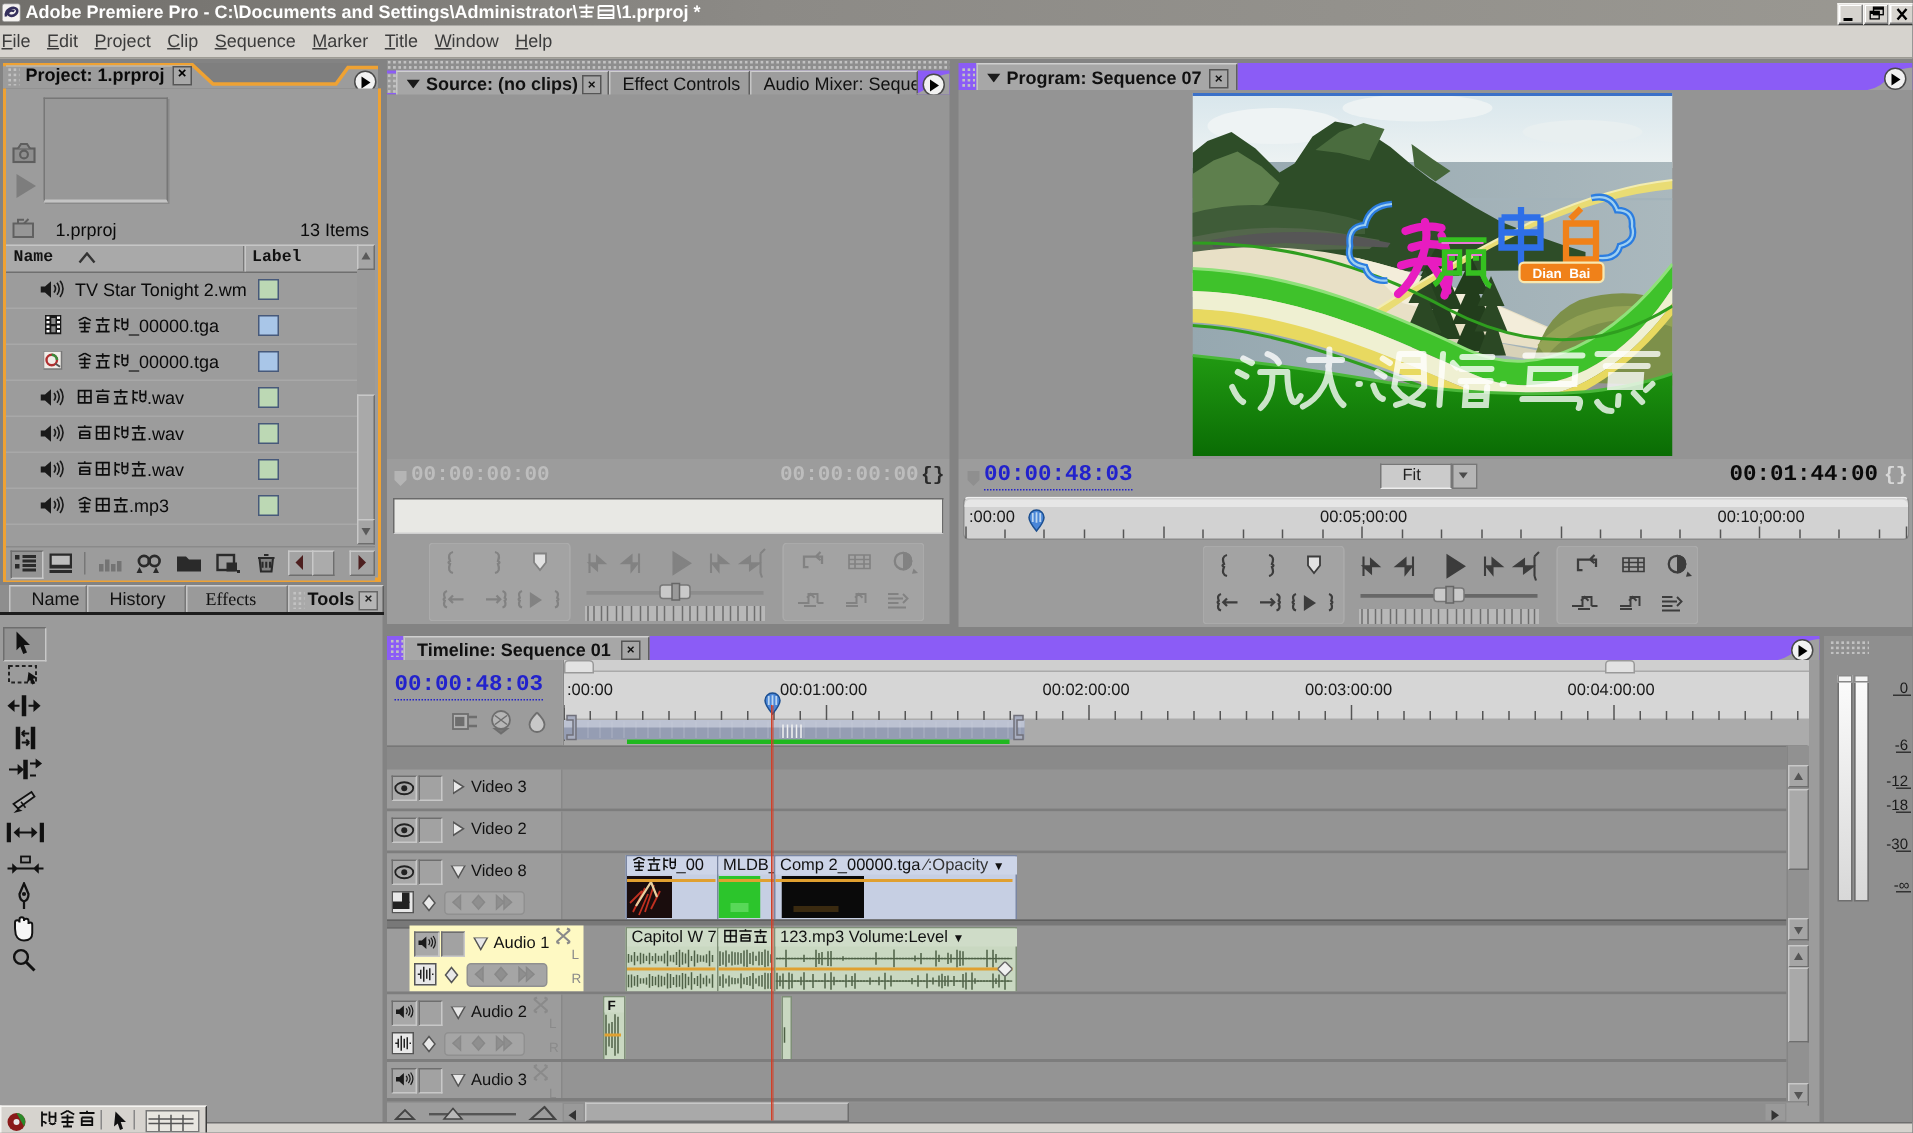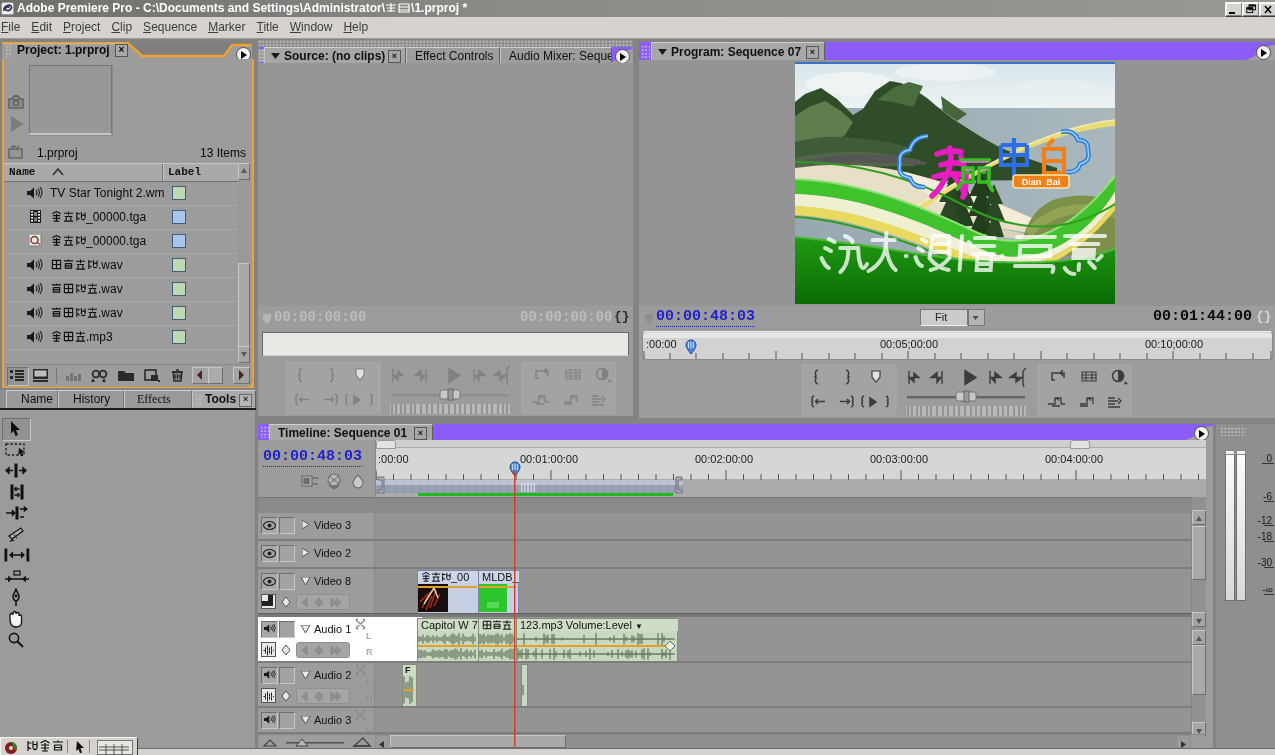--- a/index.html
+++ b/index.html
@@ -733,24 +733,32 @@
             <div class="abs" style="left:0;top:15px;width:59px;height:1.5px;background:#e0a030;"></div>
           </div>
           <div class="abs" style="left:104px;top:1px;width:39px;height:42px;background:#c6cfe3;border:1px solid #7a86a2;">
 <div class="abs" style="left:0;top:0;width:37px;height:12px;background:#cdd5e8;padding-left:3px;font-size:11px;color:#111;white-space:nowrap;overflow:hidden;">MLDB_0</div>
 <svg class="abs" style="left:0;top:13px" width="28" height="28">
               <rect width="28" height="28" fill="#2cc52c"></rect>
               <rect x="8" y="18" width="12" height="6" fill="#58d858"></rect>
             </svg>
             <div class="abs" style="left:0;top:15px;width:37px;height:1.5px;background:#e0a030;"></div>
           </div>
+          <div class="abs" style="left:142px;top:1px;width:160px;height:42px;background:#c6cfe3;border:1px solid #7a86a2;">
+<div class="abs" style="left:0;top:0;width:158px;height:12px;background:#cdd5e8;padding-left:3px;font-size:11px;color:#111;white-space:nowrap;overflow:hidden;">Comp 2_00000.tga <span style="color:#333;">∕:Opacity</span> <span style="font-size:8px;">▼</span></div>
+<svg class="abs" style="left:4px;top:13px" width="55" height="28">
+              <rect width="55" height="28" fill="#0a0a0a"></rect>
+              <rect x="8" y="20" width="30" height="4" fill="#3a2a10"></rect>
+            </svg>
+            <div class="abs" style="left:0;top:15px;width:158px;height:1.5px;background:#e0a030;"></div>
+          </div>
         </div>
 <div class="abs" style="left:0;top:100px;width:947px;height:4px;background:#787878;border-top:1px solid #5f5f5f;border-bottom:1px solid #6a6a6a;"></div>
 <div class="abs" style="left:116px;top:104px;width:831px;height:44px;background:#949494;border-left:1px solid #888;"></div>
-<div class="abs" style="left:0;top:104px;width:116px;height:44px;background:#ffffff;padding-left:48px;">
+<div class="abs" style="left:15px;top:104px;width:116px;height:44px;background:#fef9c3;">
 <div class="abs inset" style="left:3px;top:4px;width:15px;height:15px;background:#a8a8a8;"><svg width="15" height="15" viewBox="0 0 15 15">
               <g transform="translate(2,2)">
                 <use href="#spk" transform="scale(0.75)"></use>
               </g>
             </svg></div>
 <div class="abs inset" style="left:21px;top:4px;width:14px;height:15px;background:#a2a2a2;"></div>
 <svg class="abs" style="left:42px;top:8px" width="11" height="9" viewBox="0 0 11 9">
             <path d="M1 0 h9 L5.5 8 Z" fill="#e8e8e8" stroke="#555"></path>
           </svg>
 <div class="abs" style="left:56px;top:6px;font-size:11px;color:#111;">Audio 1</div>

